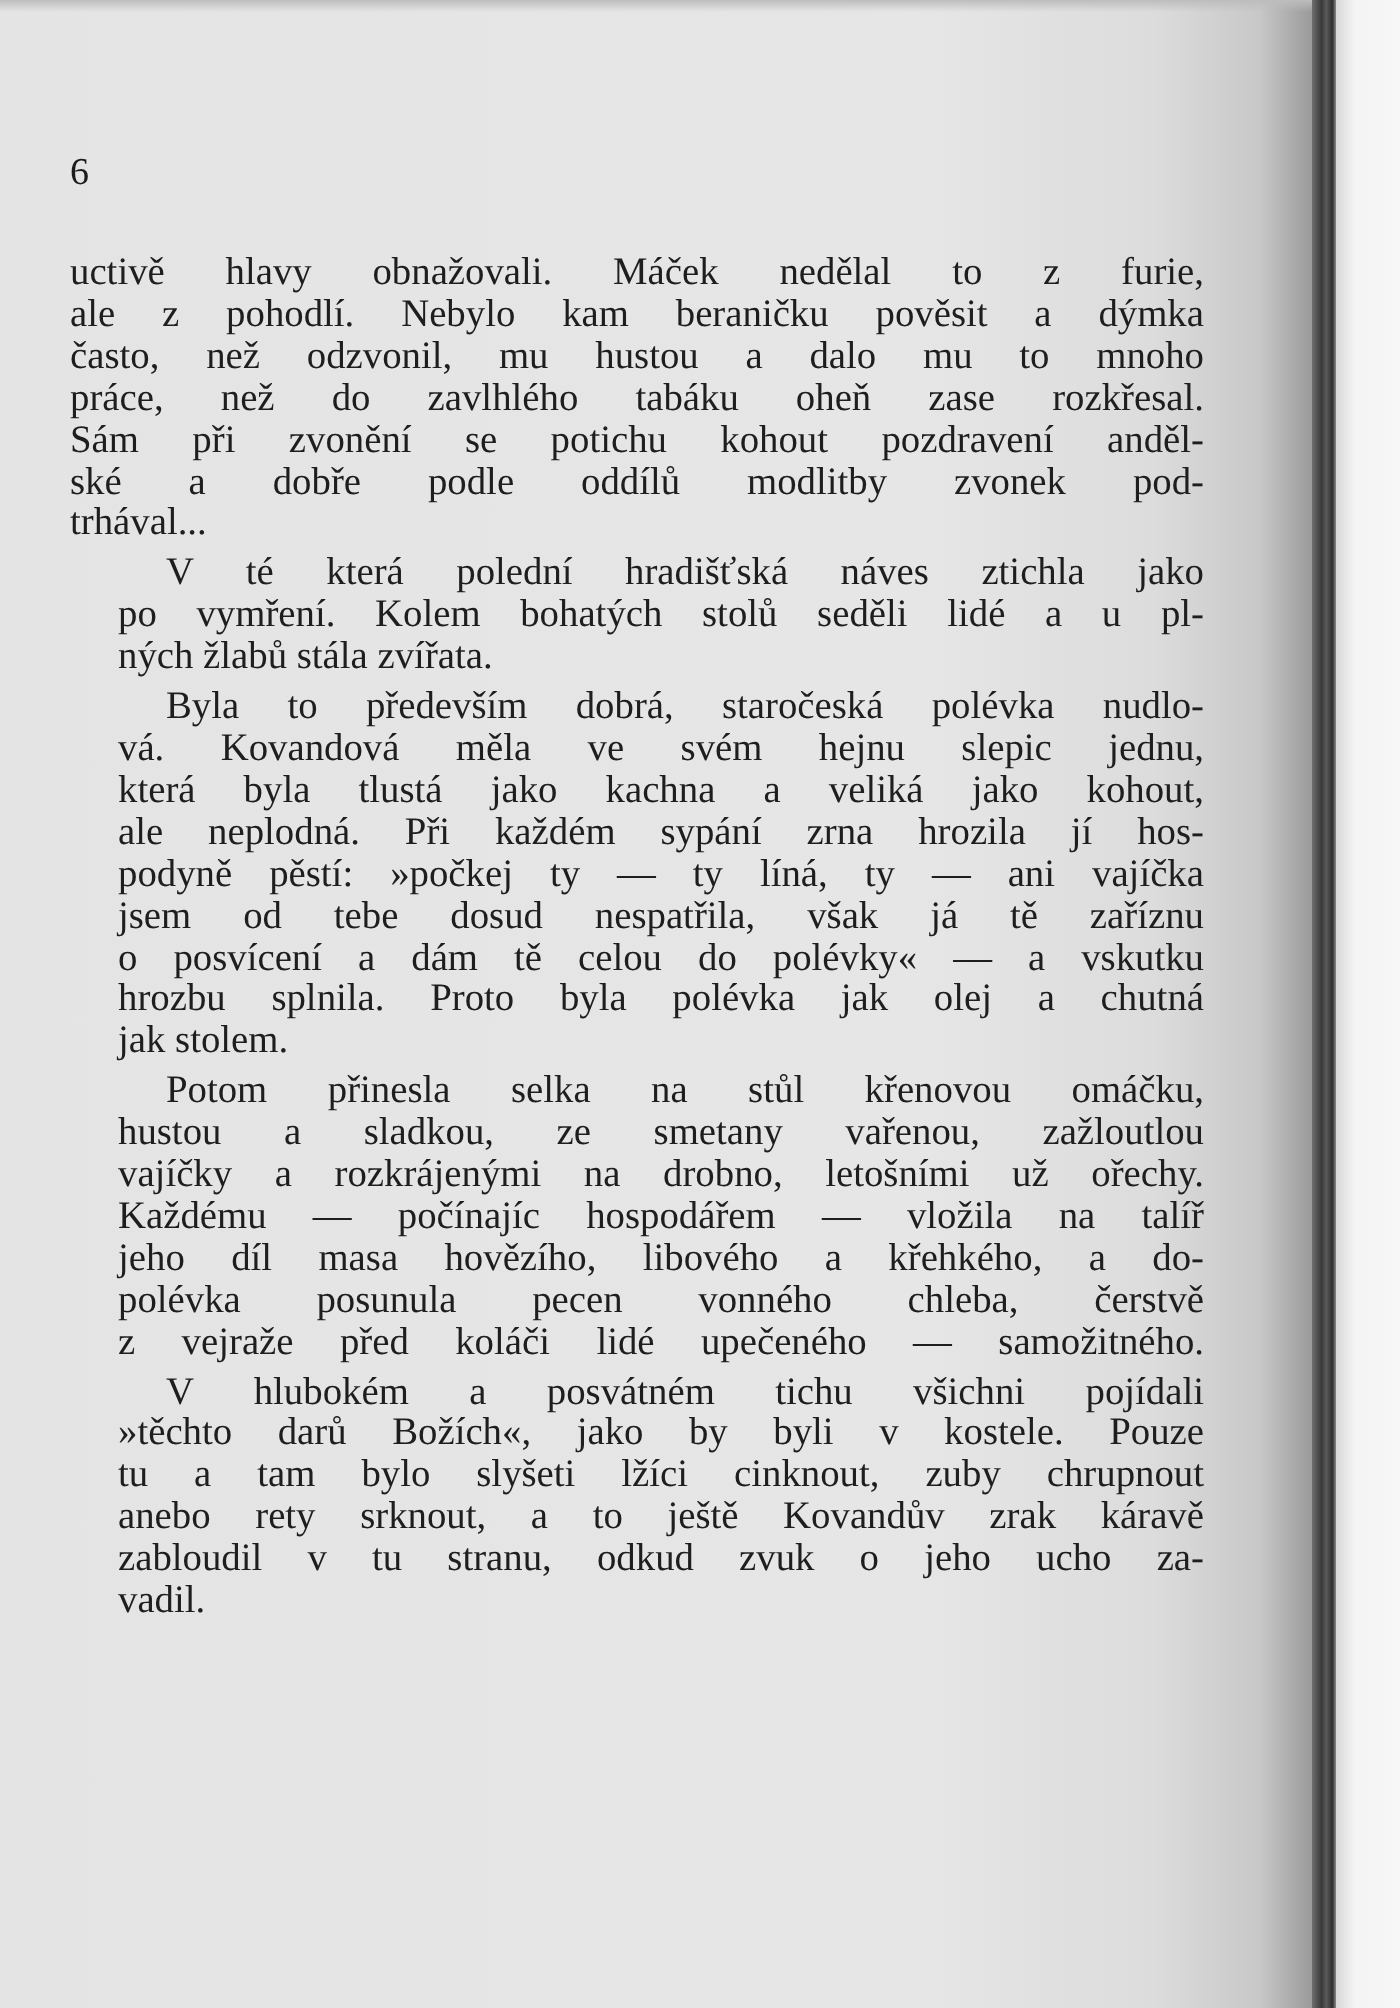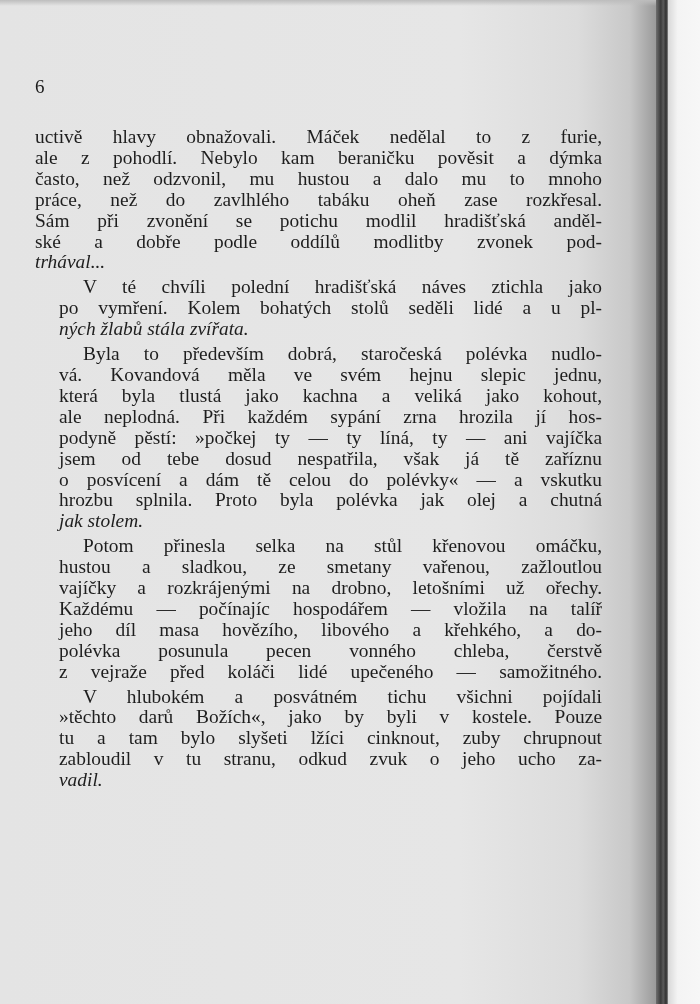--- a/index.html
+++ b/index.html
@@ -60,44 +60,43 @@
     }
     .para.first { text-indent: 0; }
     .line {
       display: block;
       text-align: justify;
       text-align-last: justify;
       white-space: nowrap;
     }
     .line.last {
       text-align-last: left;
-      font-style: italic;
     }
     .line.indent { padding-left: 24px; }
   </style>
 </head>
 <body>
 
 <div class="page">
   <div class="page-number">6</div>
 
   <div class="text-block">
 
     <div class="para first">
       <span class="line">uctivě hlavy obnažovali. Máček nedělal to z furie,</span>
       <span class="line">ale z pohodlí. Nebylo kam beraničku pověsit a dýmka</span>
       <span class="line">často, než odzvonil, mu hustou a dalo mu to mnoho</span>
       <span class="line">práce, než do zavlhlého tabáku oheň zase rozkřesal.</span>
-      <span class="line">Sám při zvonění se potichu modlil hradišťská anděl-</span>
+      <span class="line">Sám při zvonění se potichu kohout pozdravení anděl-</span>
       <span class="line">ské a dobře podle oddílů modlitby zvonek pod-</span>
       <span class="line last">trhával...</span>
     </div>
 
     <div class="para">
-      <span class="line indent">V té chvíli polední hradišťská náves ztichla jako</span>
+      <span class="line indent">V té která polední hradišťská náves ztichla jako</span>
       <span class="line">po vymření. Kolem bohatých stolů seděli lidé a u pl-</span>
       <span class="line last">ných žlabů stála zvířata.</span>
     </div>
 
 
     <div class="para">
       <span class="line indent">Byla to především dobrá, staročeská polévka nudlo-</span>
       <span class="line">vá. Kovandová měla ve svém hejnu slepic jednu,</span>
       <span class="line">která byla tlustá jako kachna a veliká jako kohout,</span>
       <span class="line">ale neplodná. Při každém sypání zrna hrozila jí hos-</span>
@@ -115,20 +114,21 @@
       <span class="line">Každému — počínajíc hospodářem — vložila na talíř</span>
       <span class="line">jeho díl masa hovězího, libového a křehkého, a do-</span>
       <span class="line">polévka posunula pecen vonného chleba, čerstvě</span>
       <span class="line">z vejraže před koláči lidé upečeného — samožitného.</span>
     </div>
 
     <div class="para">
       <span class="line indent">V hlubokém a posvátném tichu všichni pojídali</span>
       <span class="line">»těchto darů Božích«, jako by byli v kostele. Pouze</span>
       <span class="line">tu a tam bylo slyšeti lžíci cinknout, zuby chrupnout</span>
+      <span class="line">anebo rety srknout, a to ještě Kovandův zrak káravě</span>
       <span class="line">zabloudil v tu stranu, odkud zvuk o jeho ucho za-</span>
       <span class="line last">vadil.</span>
     </div>
 
   </div>
 </div>
 
 <div class="gutter"></div>
 <div class="next-page"></div>
 

